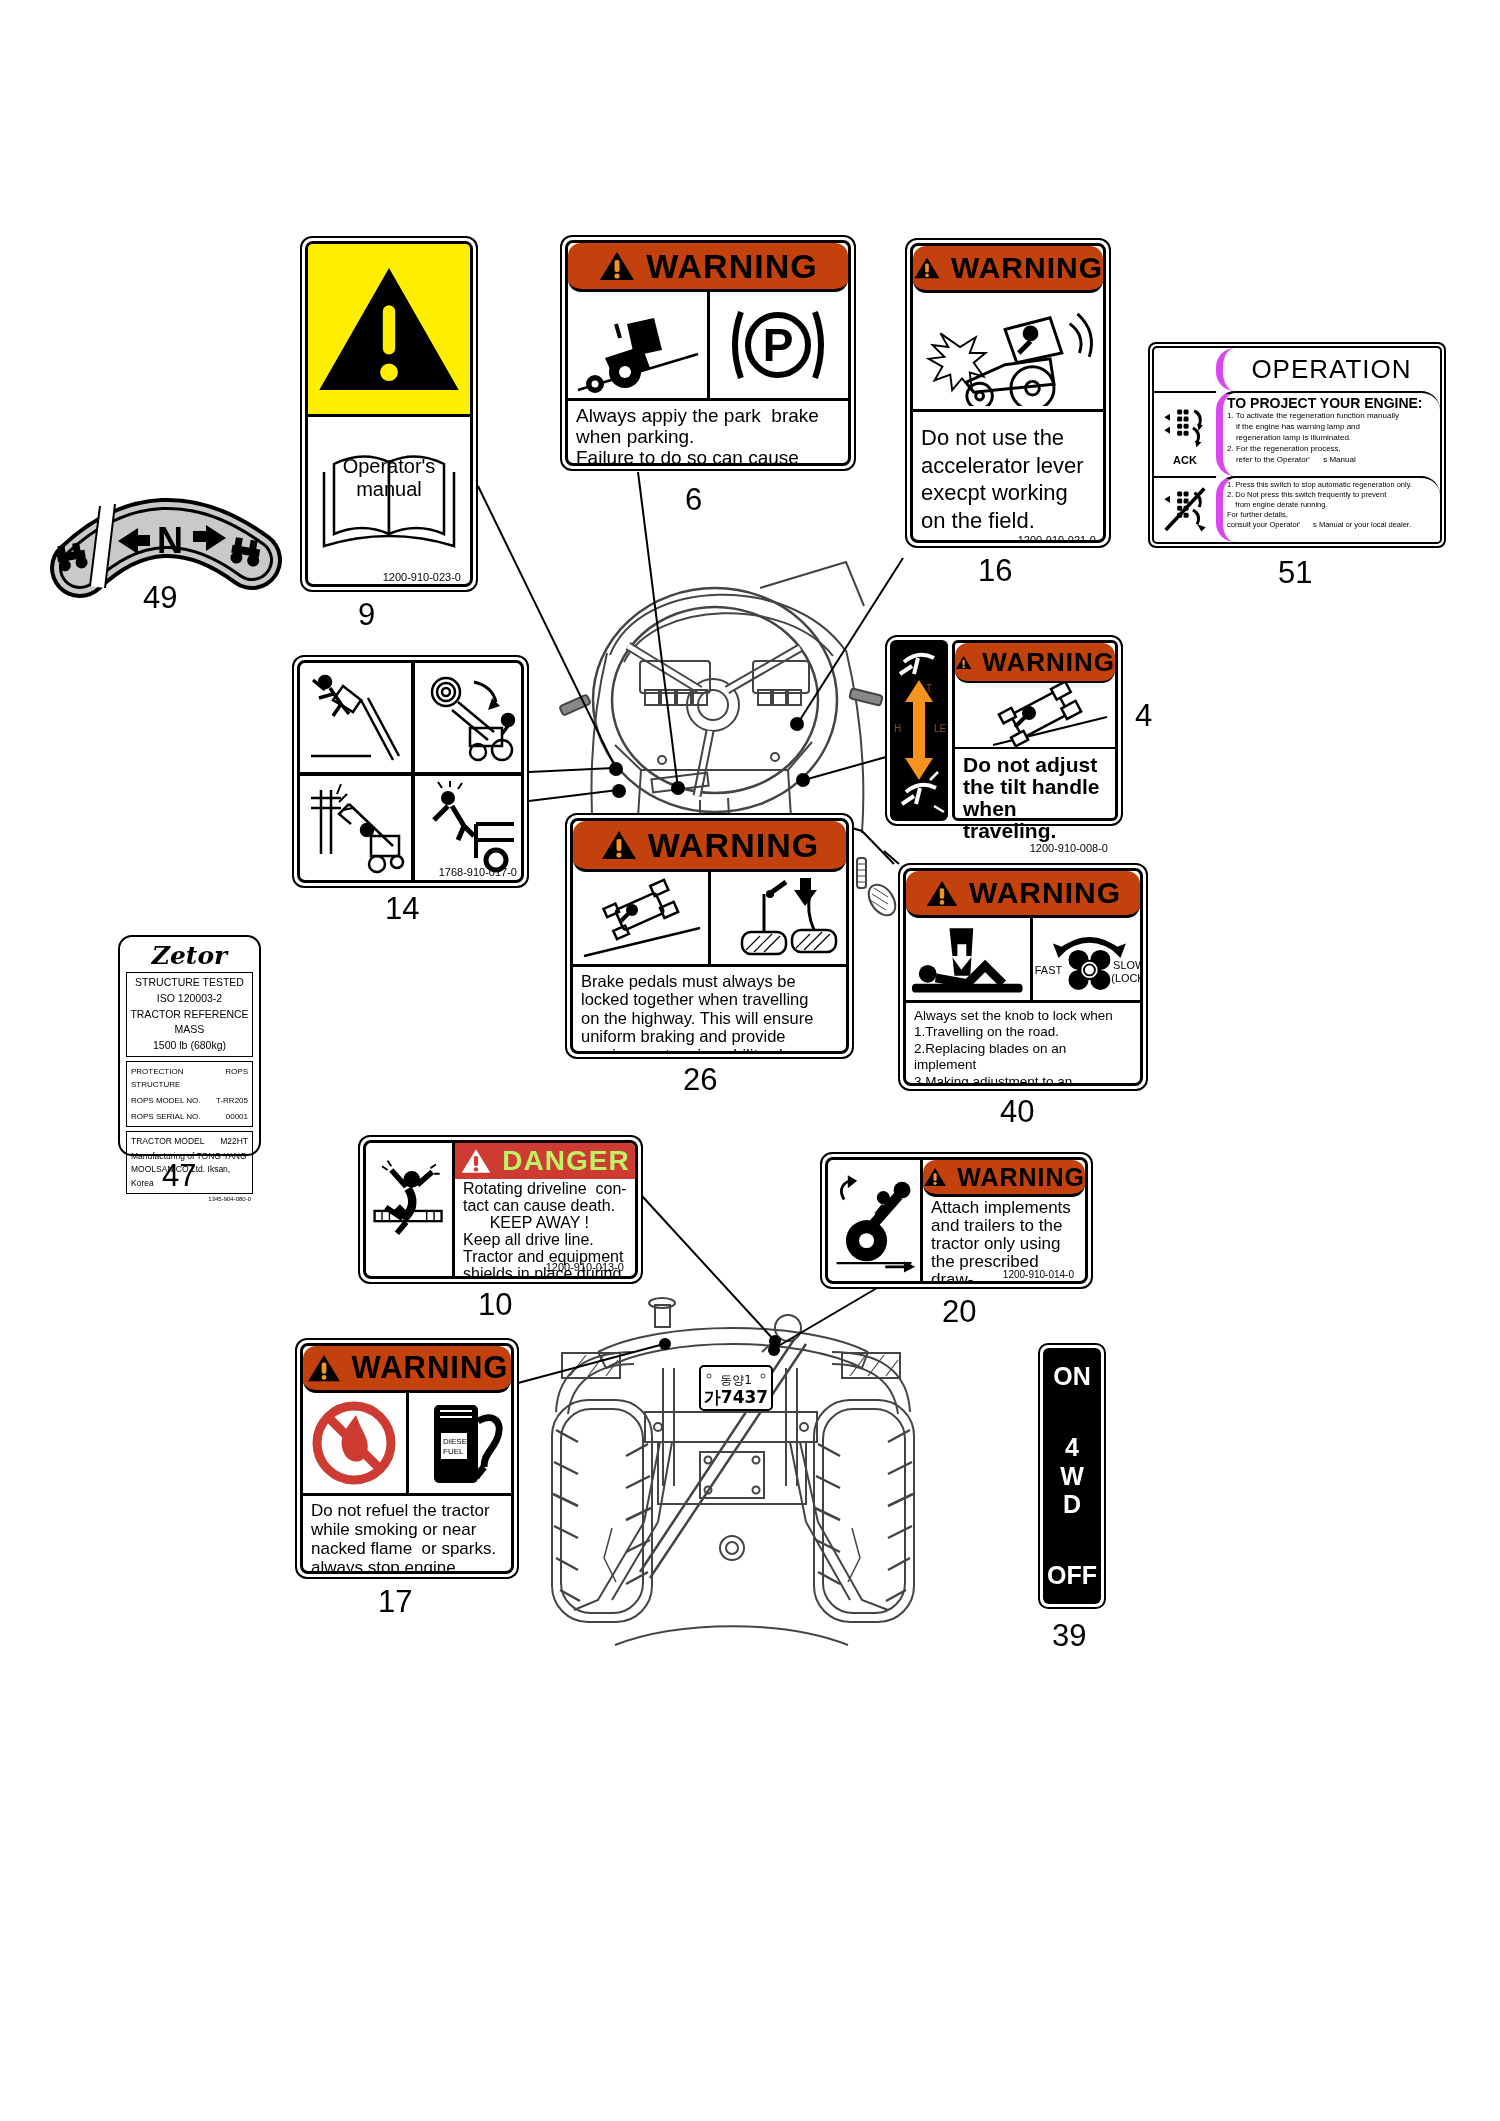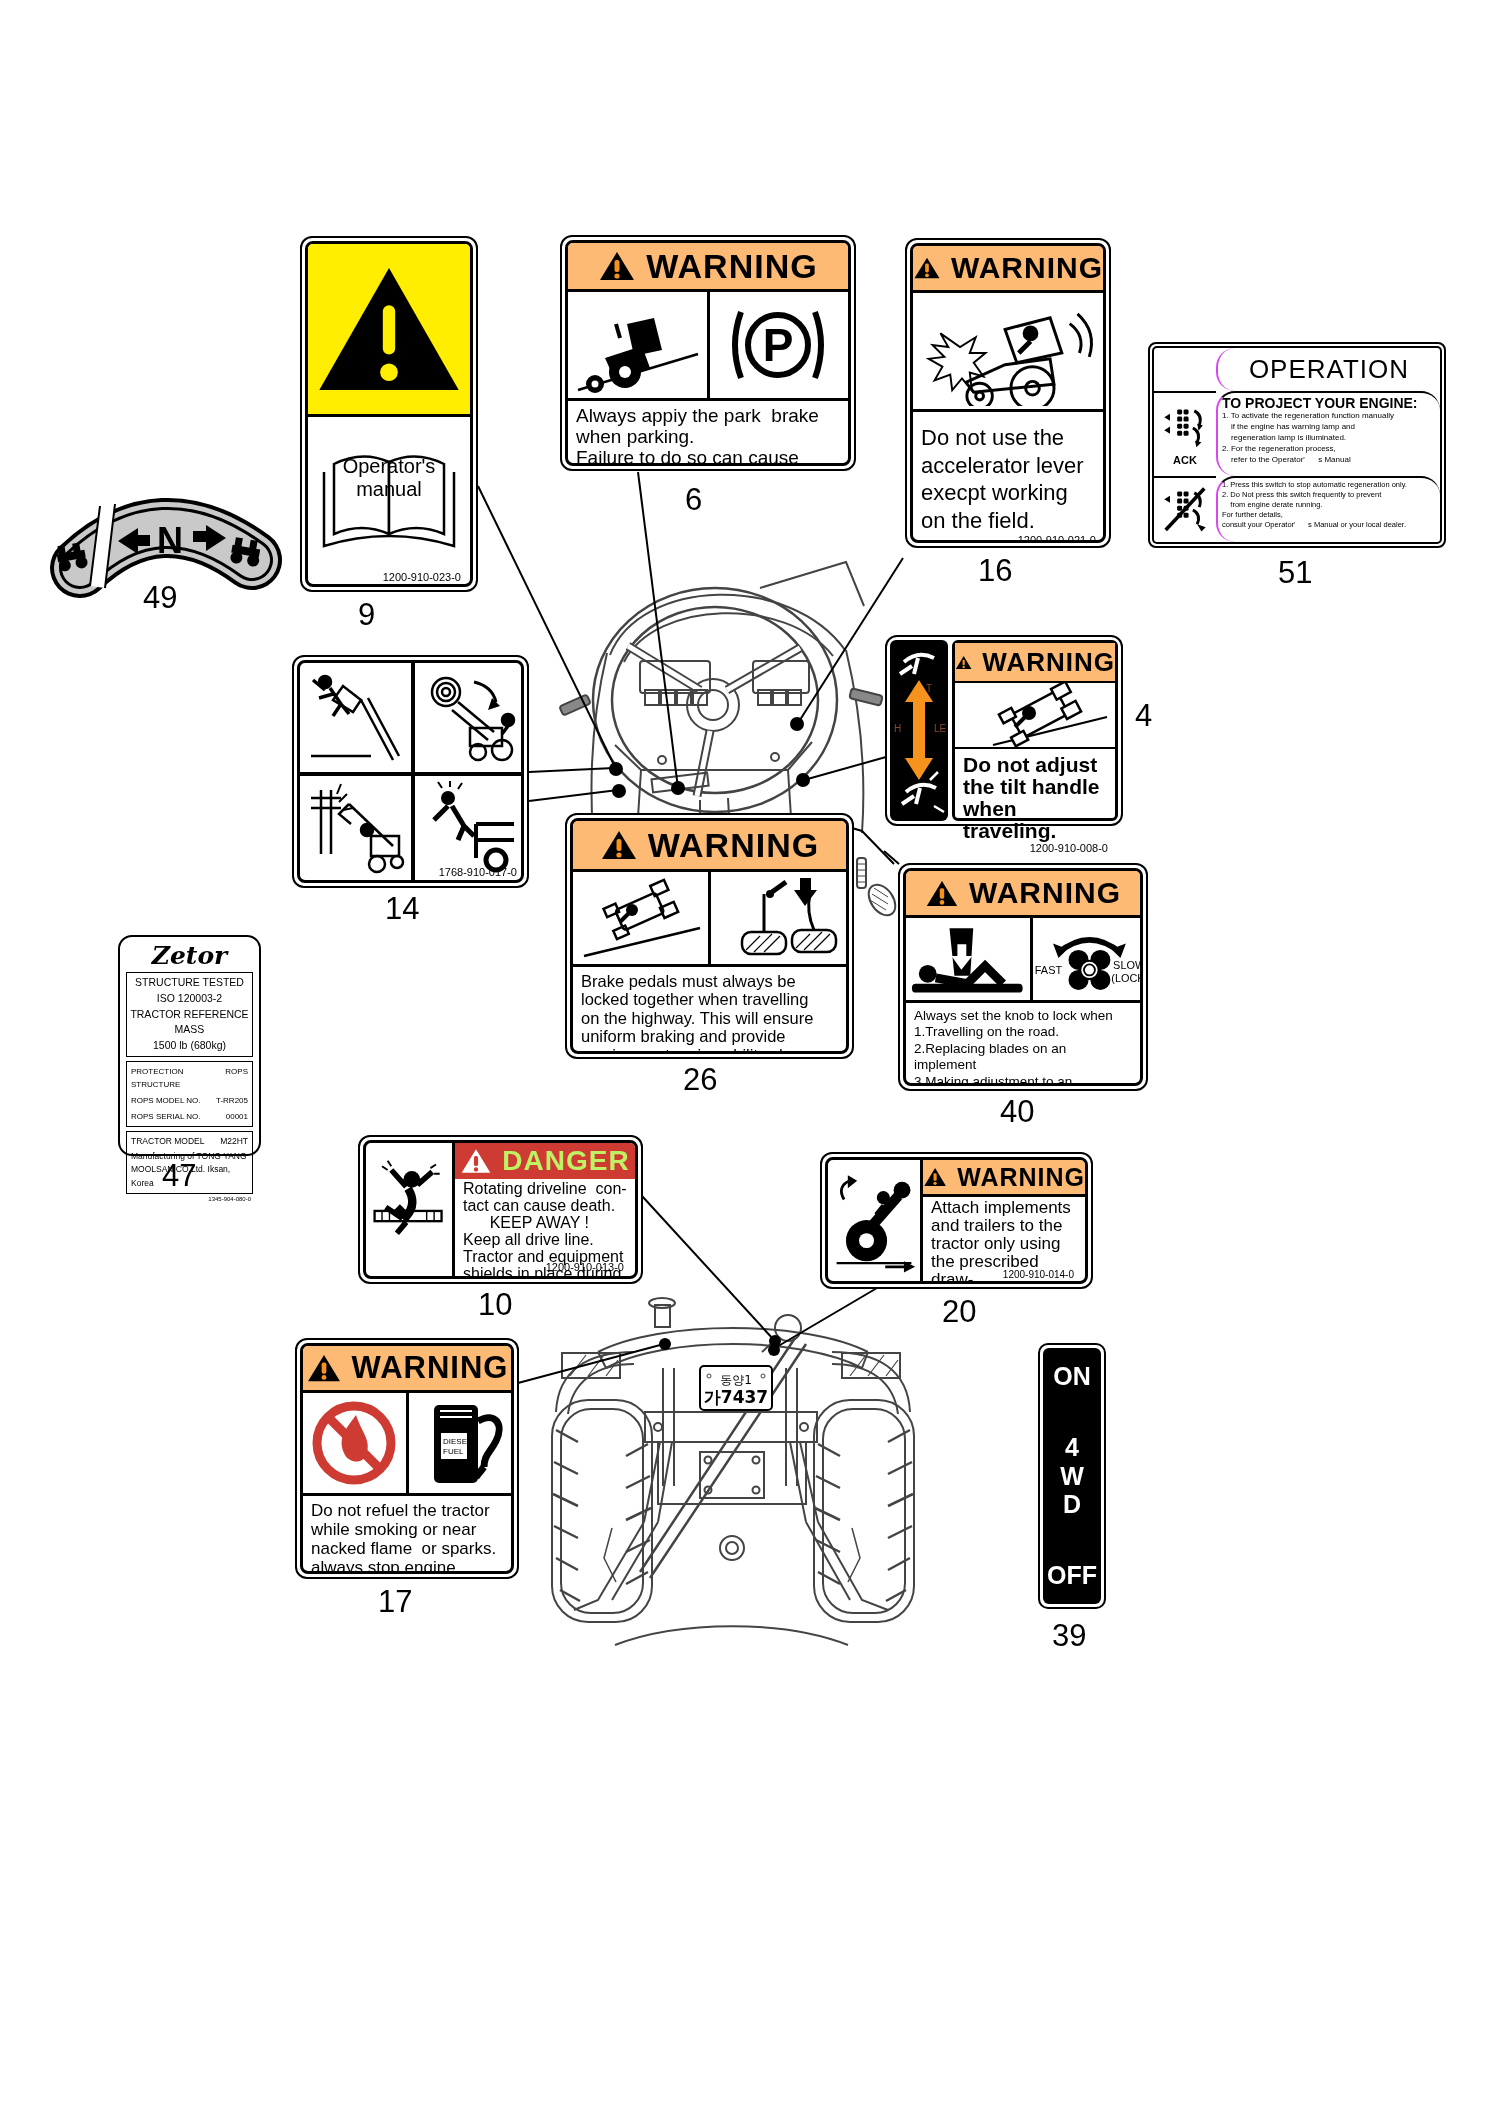--- a/index.html
+++ b/index.html
@@ -5,35 +5,35 @@
   html,body{margin:0;padding:0;background:#fff;}
   .canvas{position:relative;width:1500px;height:2121px;background:#fff;
           font-family:"Liberation Sans",sans-serif;color:#000;overflow:hidden;}
   .lines{position:absolute;left:0;top:0;z-index:0;}
   .decal{position:absolute;background:#fff;border:2px solid #000;border-radius:12px;
          padding:3px;box-sizing:border-box;z-index:2;}
   .din{border:3px solid #000;border-radius:8px;height:100%;box-sizing:border-box;
        display:flex;flex-direction:column;overflow:hidden;background:#fff;}
   .hdr{display:flex;align-items:center;justify-content:center;gap:10px;
        border-bottom:3px solid #000;font-weight:bold;letter-spacing:1px;flex:0 0 auto;}
-  .hdr-orange{background:#fdba74;}
+  .hdr-orange{background:#c2410c;border-radius:13px;}
   .hdr-red{background:#CE3B33;color:#fff;}
   .prow{display:flex;border-bottom:3px solid #000;flex:0 0 auto;}
   .pcell{flex:1;display:flex;align-items:center;justify-content:center;overflow:hidden;}
   .pcell + .pcell{border-left:3px solid #000;}
   .txt{white-space:pre-wrap;padding:5px 8px 0;line-height:1.1;flex:1 1 auto;}
   .code{font-size:11px;text-align:right;padding:0 7px 1px;margin-top:auto;flex:0 0 auto;}
   .num{position:absolute;font-size:31px;color:#000;z-index:2;}
   .side-grid{display:flex;height:100%;}
   .side-right{flex:1;display:flex;flex-direction:column;min-width:0;}
   
   .op-grid{display:grid;grid-template-columns:62px 1fr;height:100%;}
   .op-cell{border-top:2px solid #000;padding:2px 4px;overflow:hidden;}
   .op-cell.first{border-top:none;}
-  .op-right{border-left:2px solid #d946ef;border-radius:19px;}
+  .op-right{border-left:7px solid #d946ef;border-radius:19px;}
   .op-head{display:flex;align-items:center;justify-content:center;
            font-size:26px;letter-spacing:1px;}
   .op-small{font-size:8px;line-height:1.35;white-space:pre-wrap;}
   .op-icon{display:flex;flex-direction:column;align-items:center;justify-content:center;}
   
   .plate47{font-size:9px;}
   .p47box{border:1.5px solid #000;margin:2px 4px;padding:2px;}
   .p47row{display:flex;justify-content:space-between;padding:1px 2px;}
   
   .fwd{position:absolute;background:#fff;border:2px solid #000;border-radius:10px;

